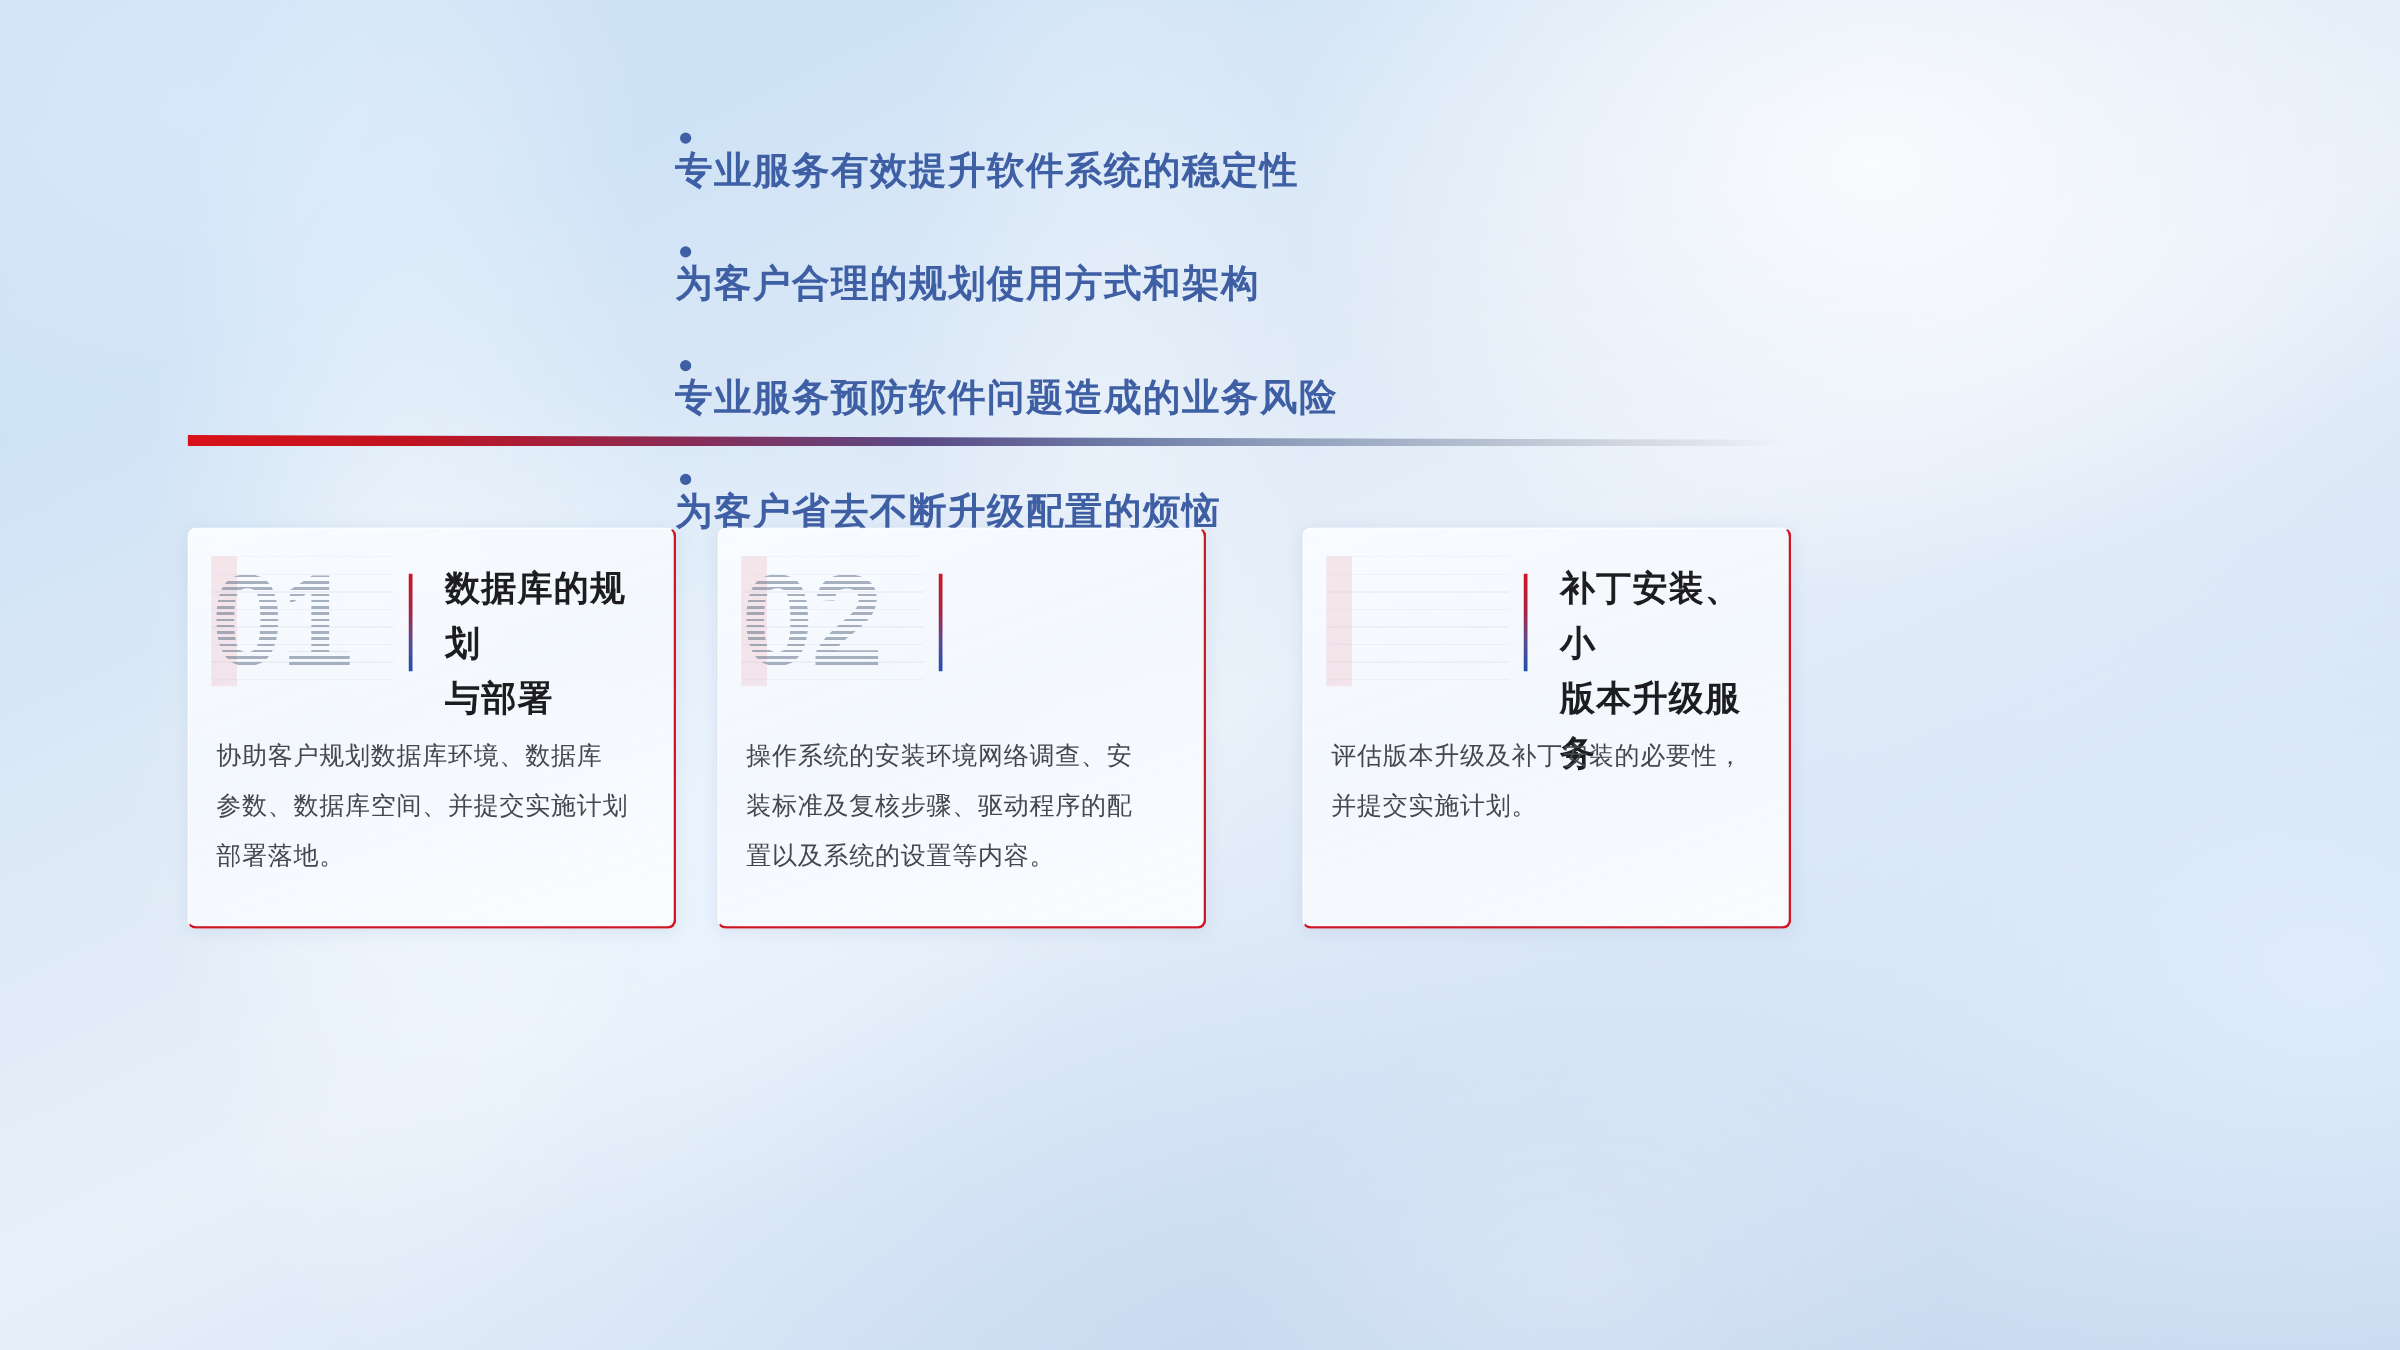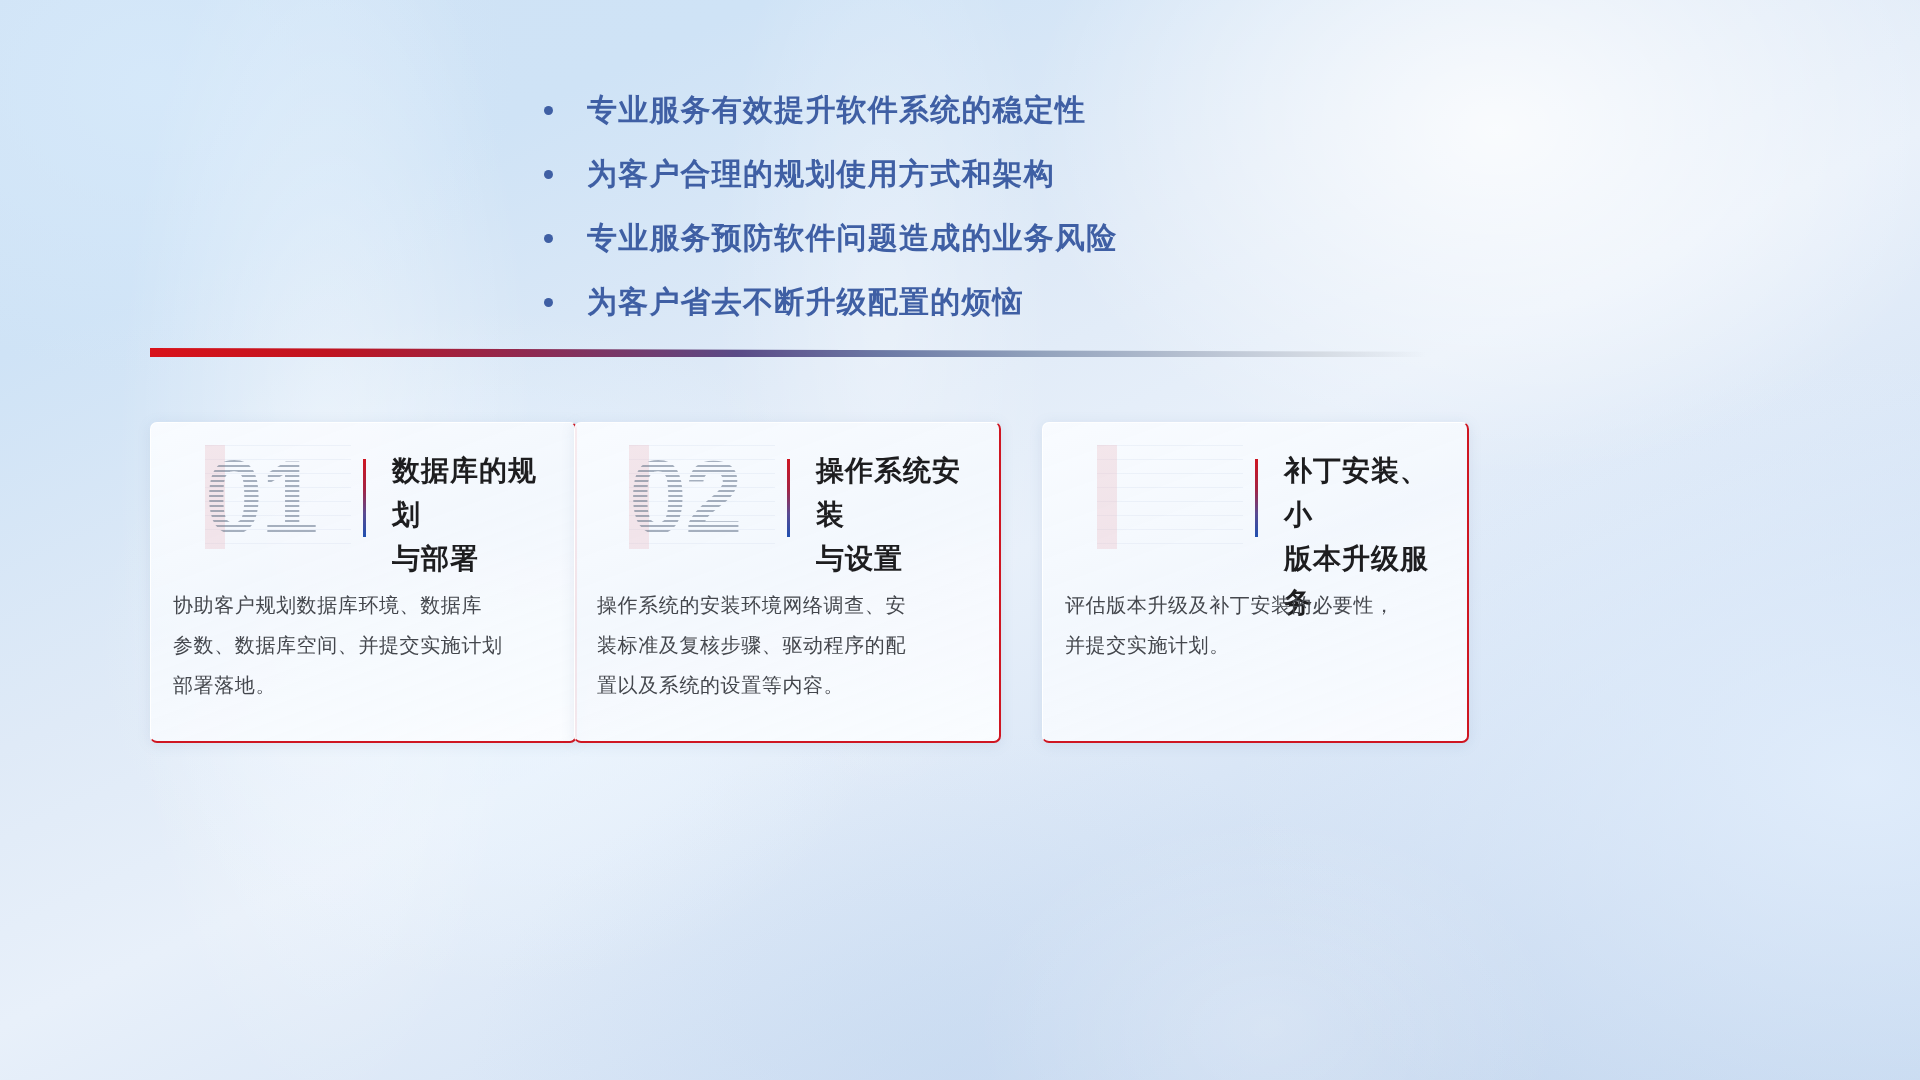--- a/index.html
+++ b/index.html
@@ -22,21 +22,21 @@
   #stage::before{
     content:"";position:absolute;inset:0;pointer-events:none;
     background:
       radial-gradient(ellipse 300px 900px at 17% 45%, rgba(255,255,255,.45) 0%, rgba(255,255,255,0) 70%),
       radial-gradient(ellipse 240px 700px at 46% 30%, rgba(255,255,255,.30) 0%, rgba(255,255,255,0) 70%),
       radial-gradient(ellipse 420px 300px at 66% 95%, rgba(255,255,255,.25) 0%, rgba(255,255,255,0) 70%);
   }
 
   
   .bullets{position:absolute;left:540px;top:88px;width:760px;}
-  .bullet{display:flex;align-items:flex-start;margin-bottom:20px;}
+  .bullet{display:flex;align-items:flex-start;margin-bottom:20px;flex-direction:column;}
   .bullet:last-child{margin-bottom:0;}
   .dot{
     width:9px;height:9px;border-radius:50%;background:#3f5fa4;
     margin:18px 34px 0 4px;flex:0 0 auto;
   }
   .btext{
     font-size:30px;line-height:44px;color:#3f5fa4;font-weight:600;
     letter-spacing:1.2px;white-space:nowrap;
   }
 
@@ -55,21 +55,20 @@
   .card{
     position:absolute;top:0;width:388px;height:318px;
     border-radius:7px;
     background:linear-gradient(160deg,rgba(250,252,255,.93) 0%,rgba(244,248,253,.90) 45%,rgba(250,252,255,.97) 100%);
     box-shadow:0 2px 14px rgba(90,120,160,.13);
     border-top:1px solid rgba(255,255,255,.95);
     border-left:1px solid rgba(255,255,255,.95);
     border-right:2px solid #cf1622;
     border-bottom:2px solid #cf1622;
     overflow:hidden;
-    padding-left:36px;
   }
   .card.c1{left:0;}
   .card.c2{left:424px;}
   .card.c3{left:892px;}
 
   .card-head{position:relative;height:150px;}
   .bignum{
     position:absolute;left:18px;top:22px;width:146px;height:104px;
     font-size:104px;line-height:104px;font-weight:700;letter-spacing:-2px;
     color:#97a6ba;opacity:.55;
@@ -154,24 +153,20 @@
       </div>
     </div>
 
     <div class="card c2">
       <div class="card-head">
         <div class="bignum">
           <span>02</span>
           <i class="tint"></i>
         </div>
         <div class="vbar"></div>
-        <div class="card-title">
-          <div>操作系统安装</div>
-          <div>与设置</div>
-        </div>
       </div>
       <div class="card-body">
         <div>操作系统的安装环境网络调查、安</div>
         <div>装标准及复核步骤、驱动程序的配</div>
         <div>置以及系统的设置等内容。</div>
       </div>
     </div>
 
     <div class="card c3">
       <div class="card-head">

